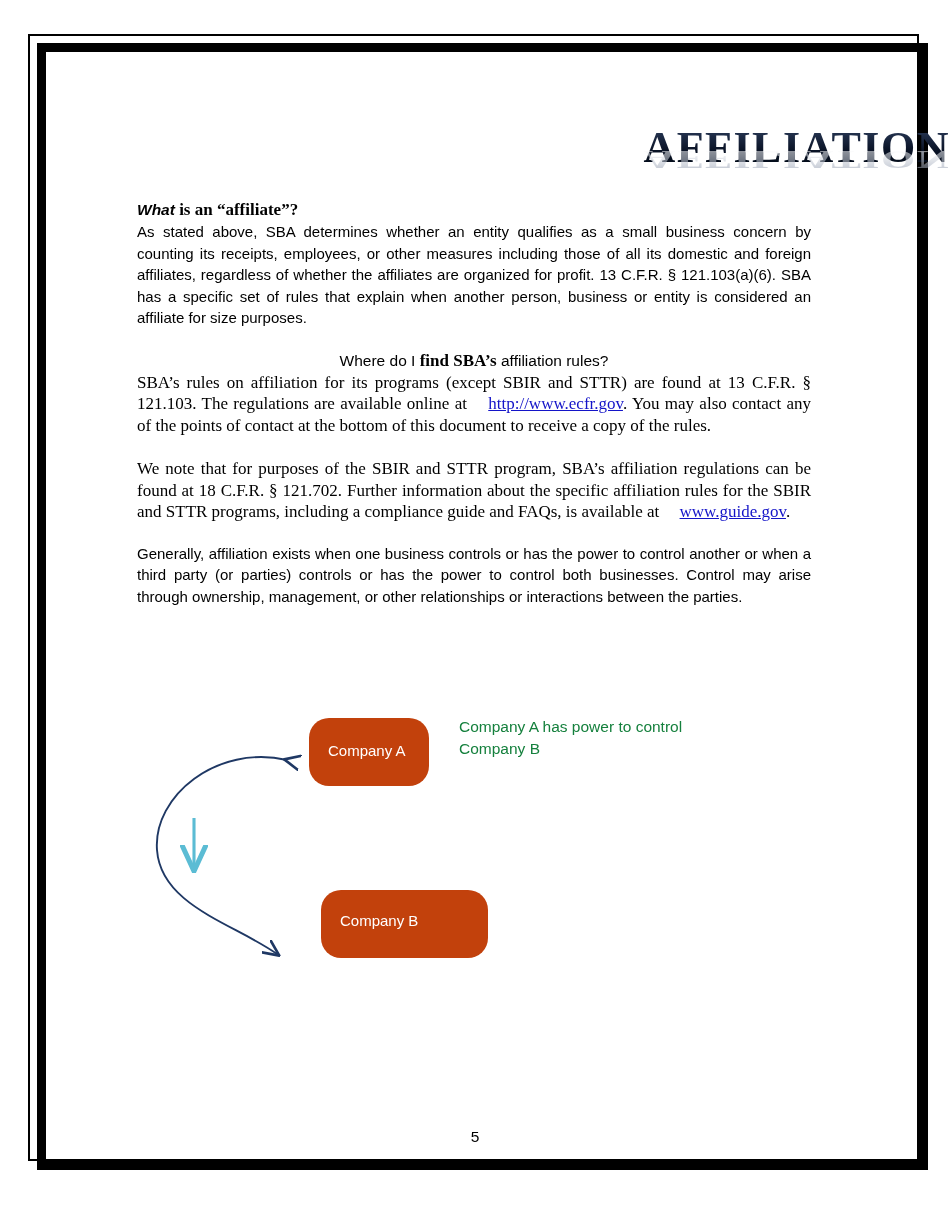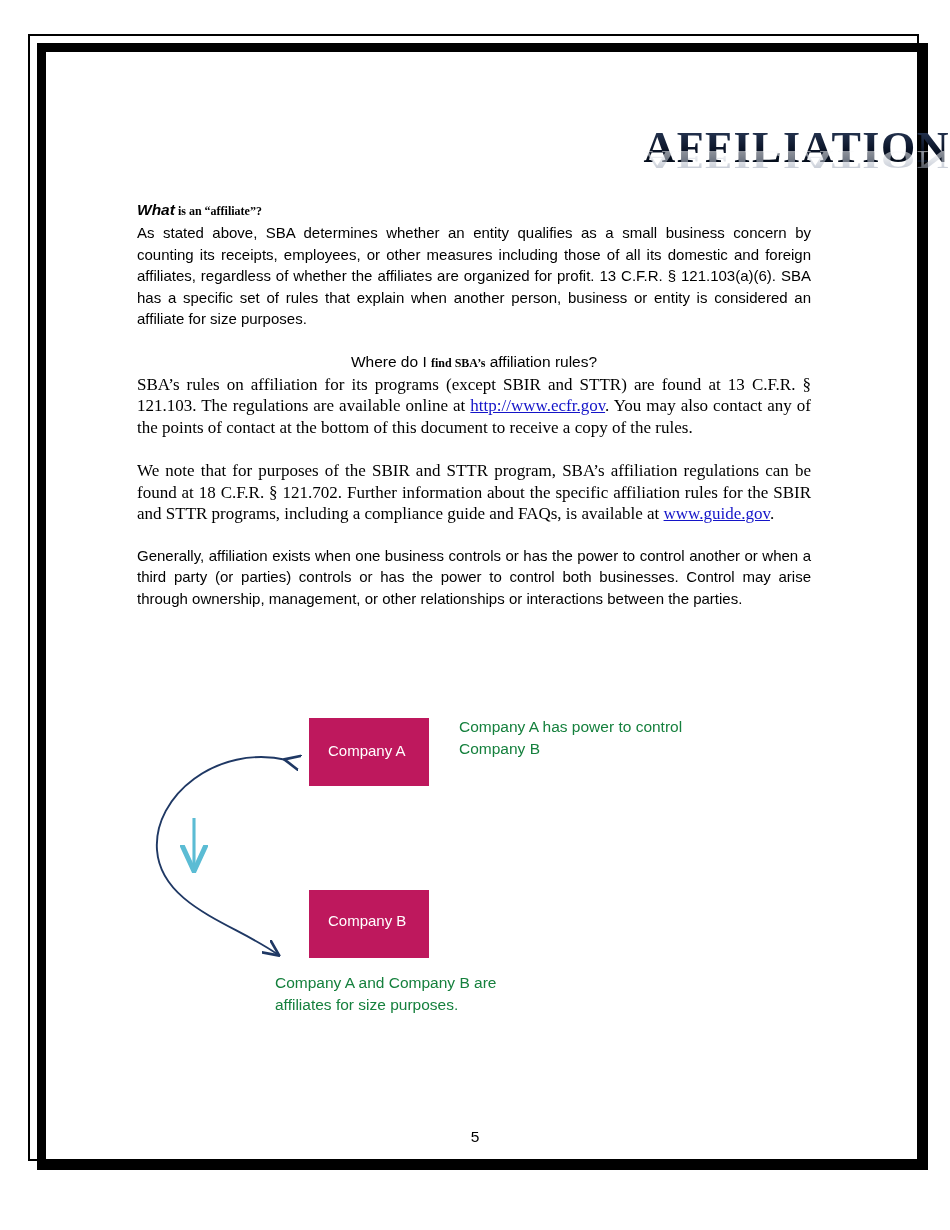--- a/index.html
+++ b/index.html
@@ -99,78 +99,80 @@
   .sec-heading {
     font-size: 15.5px;
     line-height: 20px;
     margin: 0 0 1px 0;
     white-space: nowrap;
   }
   .sec-heading .sans-bold { font-weight: bold; font-style: italic; }
   .sec-heading .serif-bold {
     font-family: "Liberation Serif", "DejaVu Serif", serif;
     font-weight: bold;
-    font-size: 12px;
+    font-size: 17px;
   }
   .sec-heading.plain { font-weight: normal; text-align: center; }
 
   .para {
     font-size: 15px;
     line-height: 21.5px;
     text-align: justify;
     margin: 0;
   }
   .para.serif-lead {
     font-family: "Liberation Serif", "DejaVu Serif", serif;
     font-size: 17px;
   }
   .spacer-block { height: 22px; }
   .spacer-block.small { height: 20px; }
 
   a.doclink {
     color: #1414c8;
     text-decoration: underline;
+    margin-left: 16px;
   }
 
   
   .diagram {
     position: absolute;
     left: 137px;
     top: 700px;
     width: 680px;
     height: 330px;
   }
   .diagram svg {
     position: absolute;
     left: 0; top: 0;
   }
   .co-box {
     position: absolute;
-    background: #be185d;
-    border-radius: 0;
+    background: #c2410c;
+    border-radius: 20px;
     color: #ffffff;
     font-size: 15px;
     font-family: "Liberation Sans", sans-serif;
   }
   .co-box span {
     position: absolute;
     left: 19px;
   }
   #box-a {
     left: 172px;
     top: 18px;
     width: 120px;
     height: 68px;
   }
   #box-a span { top: 24px; }
   #box-b {
-    left: 172px;
+    left: 184px;
     top: 190px;
     width: 120px;
     height: 68px;
+    padding-left: 47px;
   }
   #box-b span { top: 22px; }
 
   .diagram-label {
     position: absolute;
     font-size: 15.5px;
     line-height: 22px;
     color: #15803d;
   }
   #label-top {
@@ -264,17 +266,16 @@
 
   <div class="co-box" id="box-a">
     <span>Company A</span>
   </div>
 
   <div class="co-box" id="box-b">
     <span>Company B</span>
   </div>
 
   <div class="diagram-label" id="label-top">Company A has power to control Company B</div>
-  <div class="diagram-label" id="label-bottom">Company A and Company B are affiliates for size purposes.</div>
 
 </div>
 
 <div class="page-number">5</div>
 
 </body></html>

